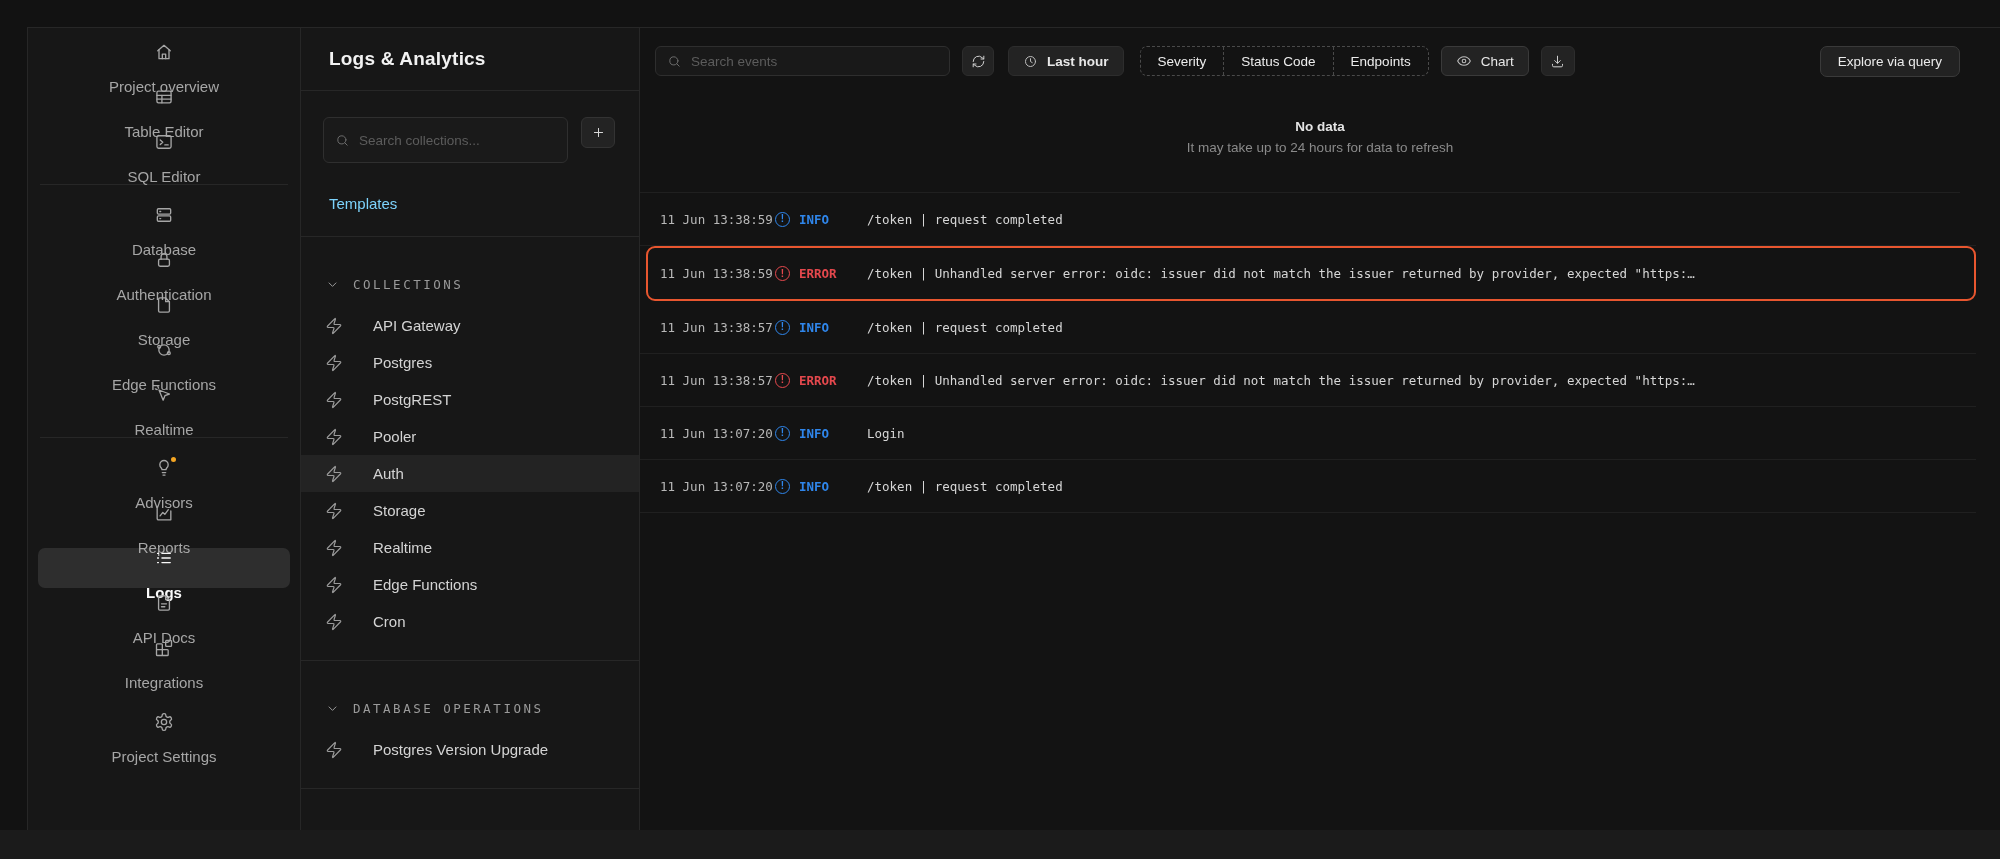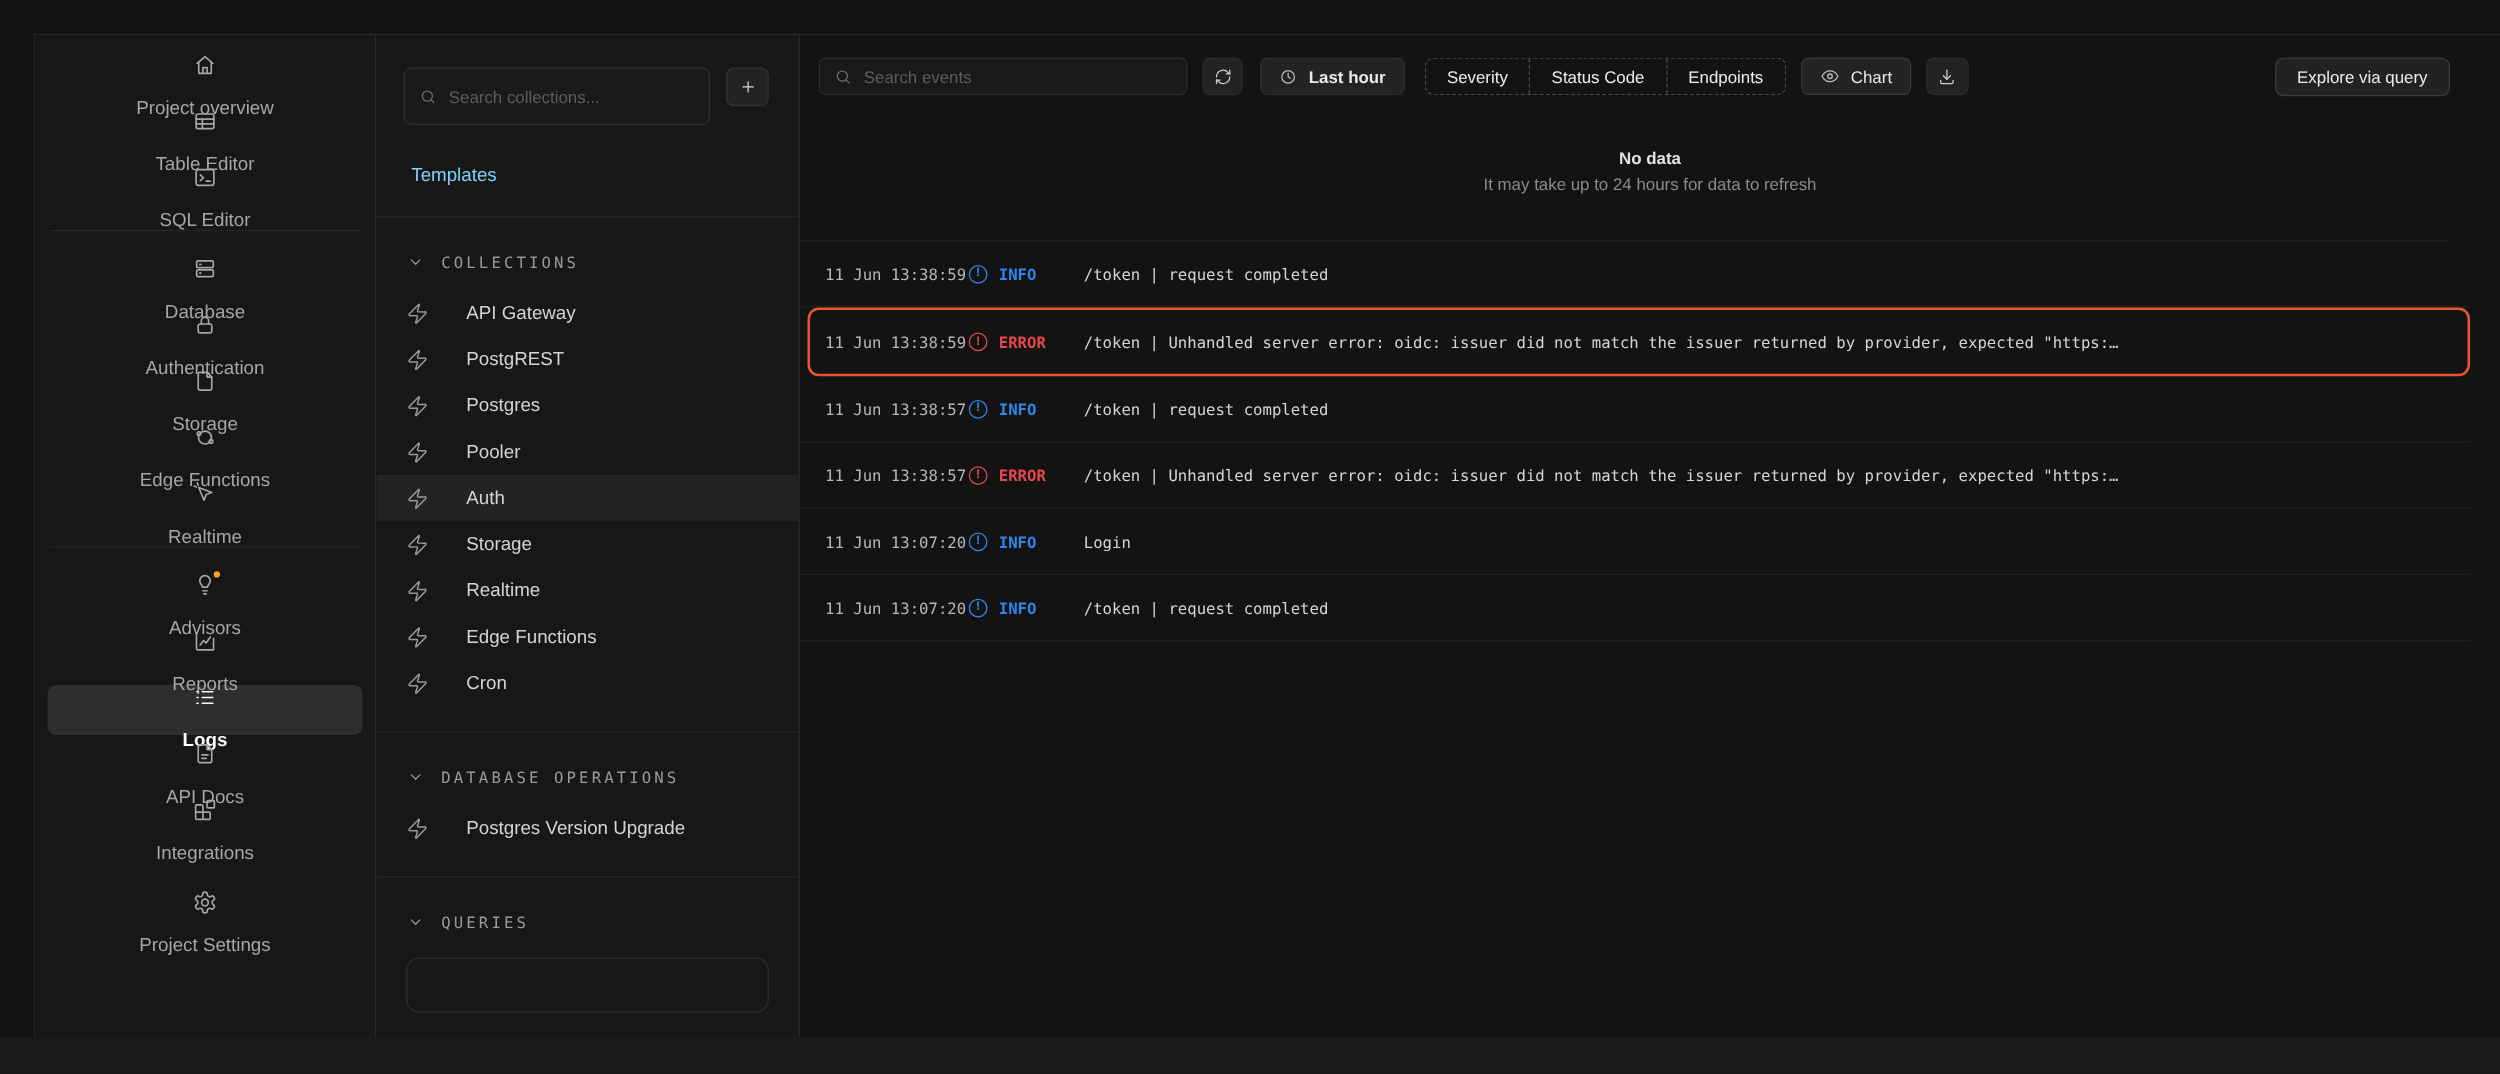--- a/index.html
+++ b/index.html
@@ -58,21 +58,21 @@
   }
   .search-box svg{width:15px; height:15px; color:#6d6d6d; flex:none;}
   .search-box input{flex:1; background:transparent; border:none; color:#d8d8d8; font-size:13.5px;}
   .search-box input::placeholder{color:#5c5c5c;}
   .plus-btn{
     width:34px; height:31px; border-radius:6px; background:var(--button-bg);
     border:1px solid #333; display:flex; align-items:center; justify-content:center; color:#d8d8d8;
   }
   .plus-btn svg{width:15px; height:15px;}
   .templates-row{margin:24px 0 0; padding:8px 28px 24px; font-size:15px; color:#7dd3fc; cursor:pointer;}
-  .section{border-top:1px solid var(--border); padding:20px 0 20px;}
+  .section{border-top:1px solid var(--border); padding:32px 0 20px;}
   .section-header{height:30px; margin-bottom:8px; padding:0 24px; display:flex; align-items:center; gap:13px; color:#9a9a9a; cursor:pointer;}
   .section-header svg{width:15px; height:15px; flex:none;}
   .section-label{font-family:"DejaVu Sans Mono", monospace; font-size:12.5px; letter-spacing:2.5px;}
   .collection-item{
     height:37px; padding:0 24px; display:flex; align-items:center; gap:30px;
     font-size:15px; color:#d4d4d4; cursor:pointer;
   }
   .collection-item.active{background:var(--highlight-row-bg);}
   .collection-item svg{width:18px; height:18px; color:#9a9a9a; flex:none;}
   .stub-box{height:44px; margin:14px 24px 0; border:1px solid #2e2e2e; border-radius:10px;}
@@ -382,20 +382,23 @@
               <use href="#i-gear"></use>
             </svg>
 
     </span>
     <span class="nav-label">Project Settings</span>
   </div>
       </div>
   </nav>
 
   <aside class="collections-panel">
+    <div class="panel-header">
+      <h1>Logs &amp; Analytics</h1>
+    </div>
     <div class="search-row">
       <div class="search-box">
         <svg>
             <use href="#i-search"></use>
           </svg>
         <input type="text" placeholder="Search collections..." style="">
       </div>
       <button class="plus-btn">
         <svg>
             <use href="#i-plus"></use>
@@ -414,27 +417,27 @@
           <div class="collection-item">
     <svg>
               <use href="#i-zap"></use>
             </svg>
     <span class="col-label">API Gateway</span>
   </div>
           <div class="collection-item">
     <svg>
               <use href="#i-zap"></use>
             </svg>
+    <span class="col-label">Postgres</span>
+  </div>
+          <div class="collection-item">
+    <svg>
+              <use href="#i-zap"></use>
+            </svg>
     <span class="col-label">PostgREST</span>
-  </div>
-          <div class="collection-item">
-    <svg>
-              <use href="#i-zap"></use>
-            </svg>
-    <span class="col-label">Postgres</span>
   </div>
           <div class="collection-item">
     <svg>
               <use href="#i-zap"></use>
             </svg>
     <span class="col-label">Pooler</span>
   </div>
           <div class="collection-item active">
     <svg>
               <use href="#i-zap"></use>

